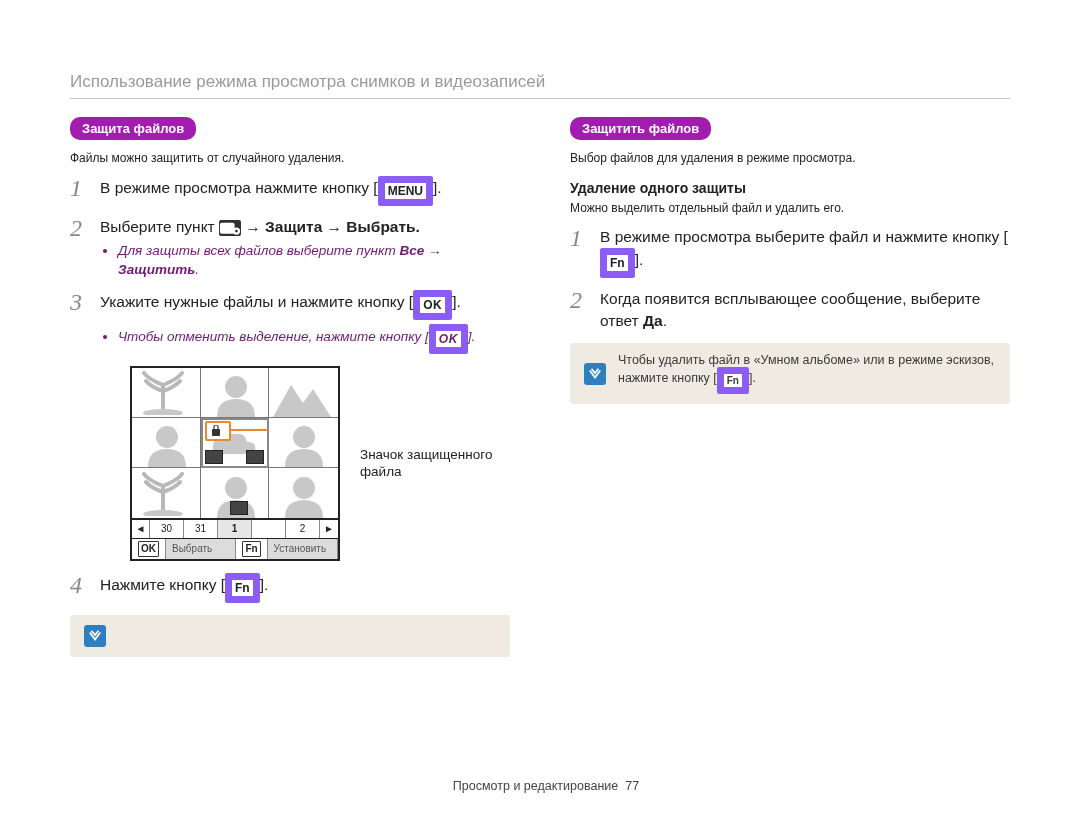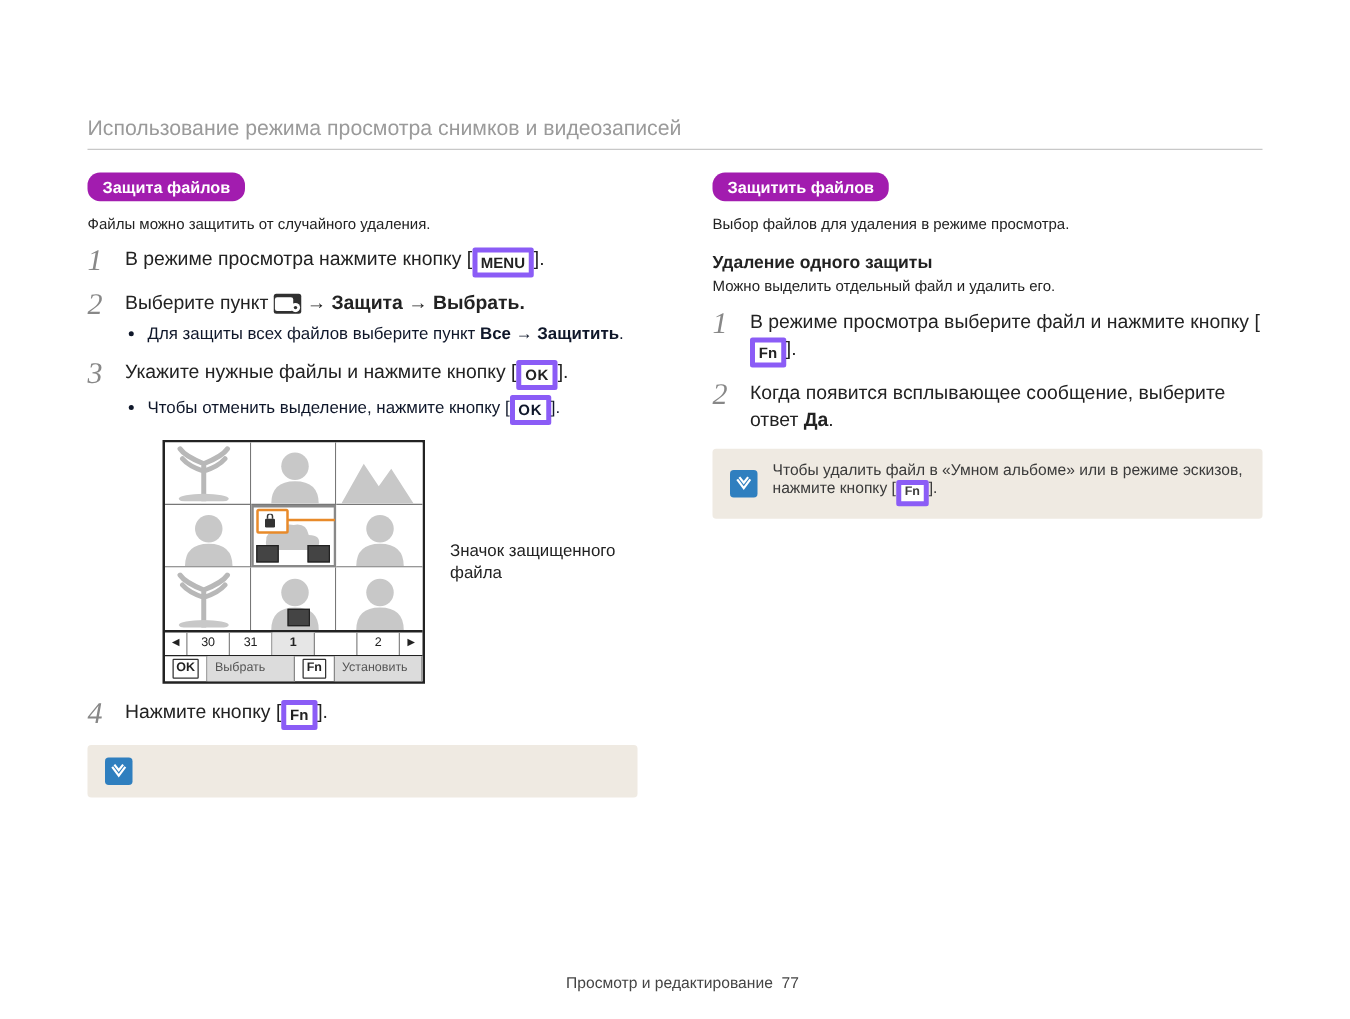--- a/index.html
+++ b/index.html
@@ -8,21 +8,21 @@
     background: #fff;
     font-family: Arial, Helvetica, sans-serif;
     color: #222;
     width: 1080px;
   }
   .page {
     width: 1080px;
     height: 815px;
     position: relative;
     box-sizing: border-box;
-    padding: 93px 70px 0 70px;
+    padding: 72px 70px 0 70px;
   }
   .header-title {
     color: #9a9a9a;
     font-size: 17px;
     font-weight: 400;
     margin-bottom: 6px;
   }
   .header-rule {
     border: none;
     border-top: 1px solid #c8c8c8;
@@ -78,28 +78,29 @@
     font-family: Georgia, "Times New Roman", serif;
     font-style: italic;
     font-size: 24px;
     color: #888;
   }
   ul.sub {
     list-style: disc;
     margin: 4px 0 0 18px;
     padding: 0;
     font-size: 13.5px;
-    color: #0f172a;
+    color: #701a75;
+    font-style: italic;
   }
   ul.sub > li { margin-bottom: 4px; }
   .key-btn {
     display: inline-flex;
     align-items: center;
     justify-content: center;
-    border: 4px solid #8b5cf6;
+    border: 7px solid #8b5cf6;
     border-radius: 2px;
     padding: 0 3px;
     height: 16px;
     font-family: "Arial Narrow", Arial, sans-serif;
     font-size: 12px;
     font-weight: 700;
     vertical-align: -2px;
     line-height: 1;
     background: #fff;
   }

